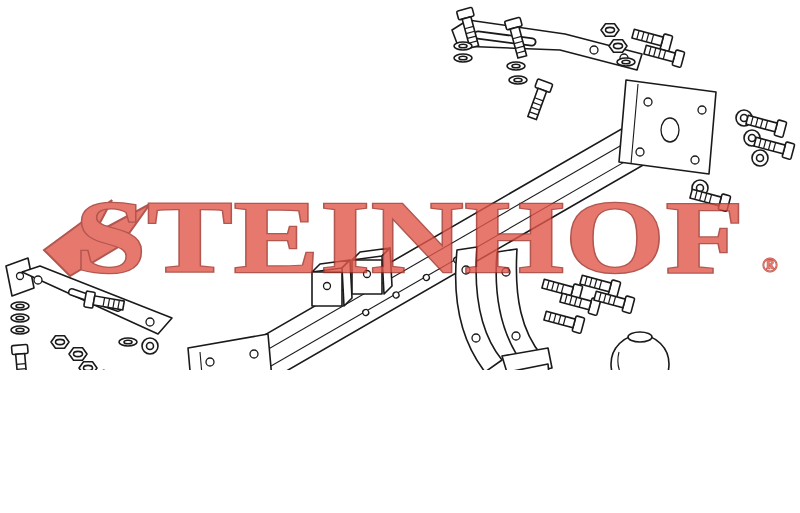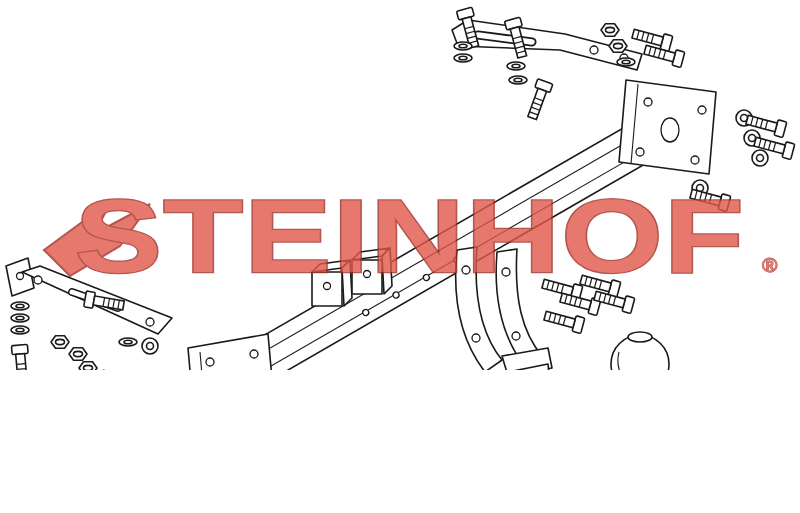--- a/index.html
+++ b/index.html
@@ -1,17 +1,17 @@
 <!DOCTYPE html>
 <html><head>
 <meta charset="utf-8">
 <style>
   html,body{margin:0;padding:0;background:#ffffff;}
   .stage{position:relative;width:800px;height:370px;background:#ffffff;overflow:hidden;
-         font-family:Liberation Sans, sans-serif;}
+         font-family:Liberation Serif, serif;}
   svg{display:block;}
   .part{fill:#ffffff;stroke:#1a1a1a;stroke-width:1.6;stroke-linejoin:round;}
   .hole{fill:#ffffff;stroke:#1a1a1a;stroke-width:1.3;}
   .thin{stroke:#1a1a1a;stroke-width:1.1;fill:none;}
   .brand-text{font-weight:bold;font-size:103px;letter-spacing:1px;
               paint-order:stroke;stroke-width:2.5px;}
   .reg-text{font-weight:bold;font-size:21px;paint-order:stroke;stroke-width:1px;}
 </style>
 </head>
 <body>

